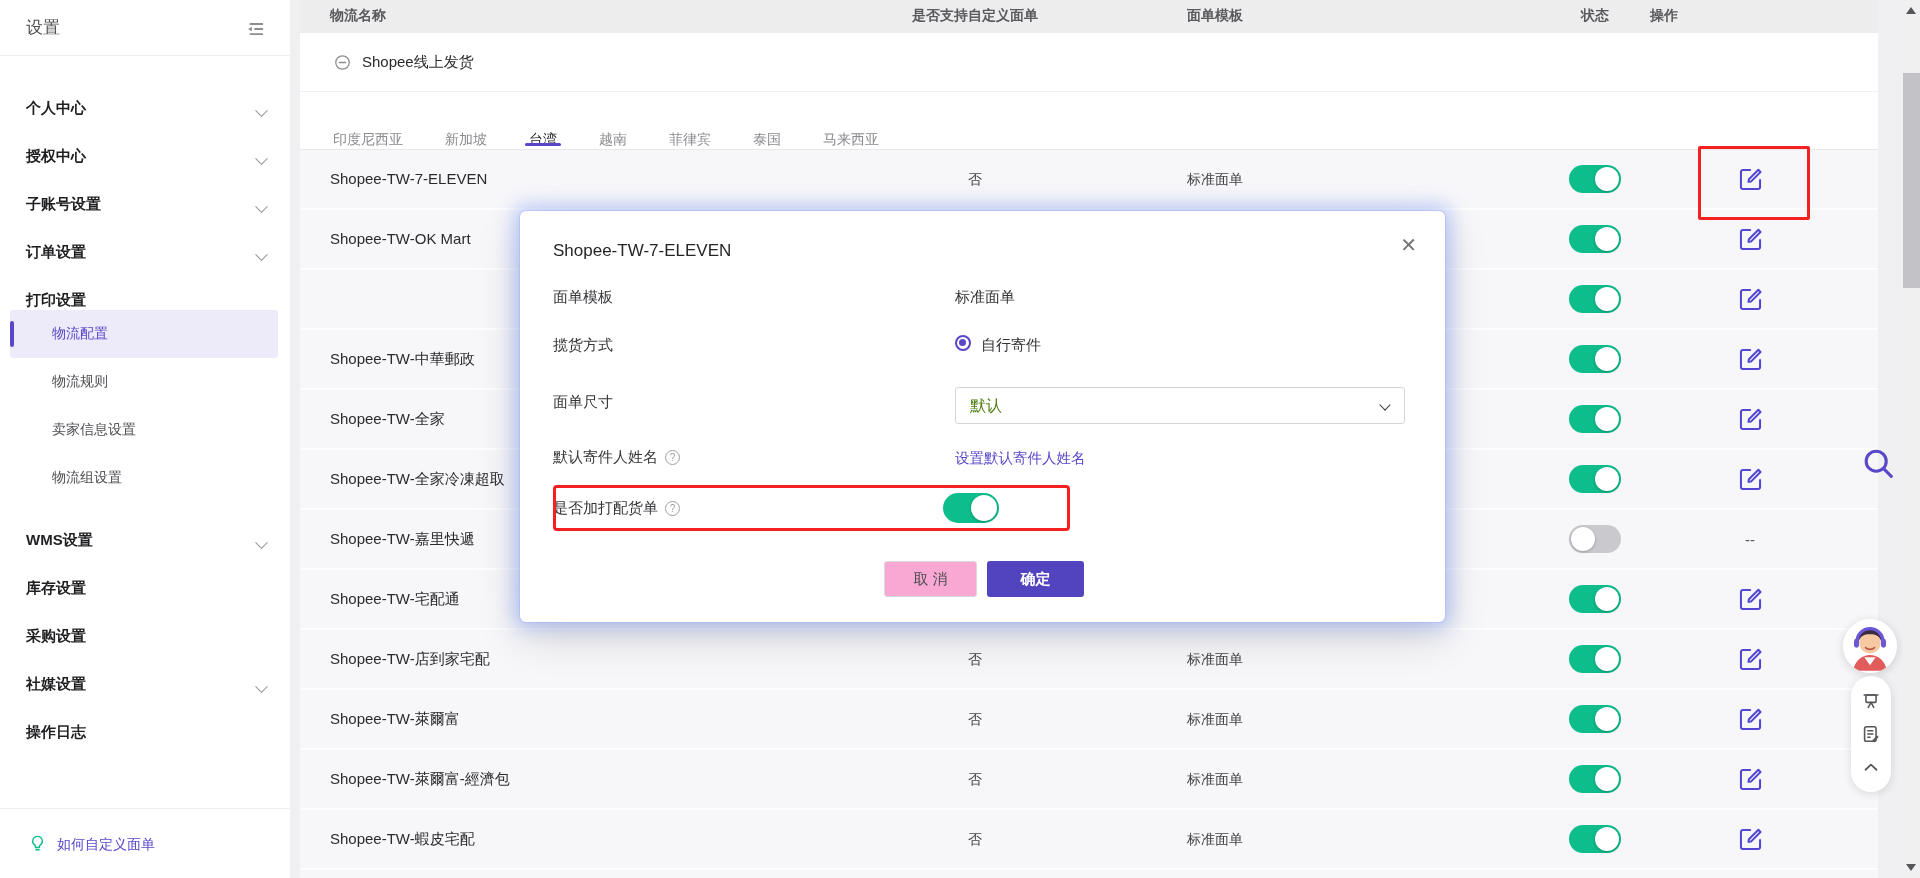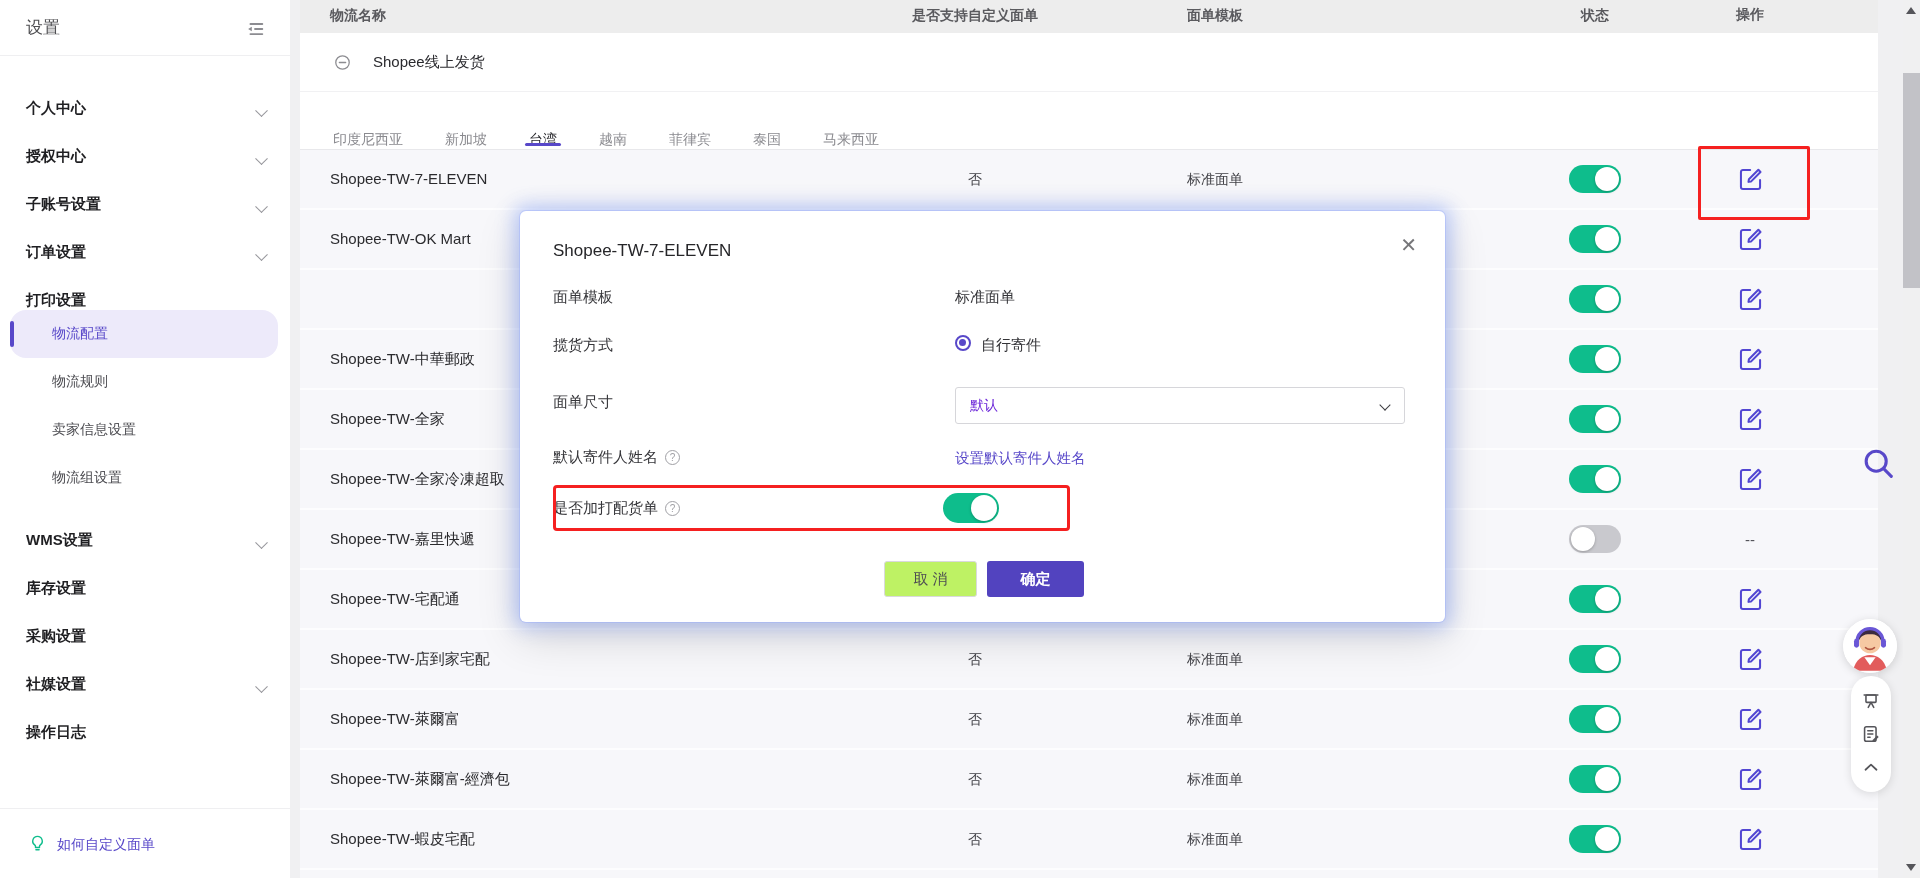--- a/index.html
+++ b/index.html
@@ -12,78 +12,78 @@
   #sidebar-header{position:relative;height:56px;border-bottom:1px solid #efeff1;}
   #sidebar-title{position:absolute;left:26px;top:0;line-height:56px;font-size:17px;color:#4f4f52;}
   #collapse-btn{position:absolute;right:24px;top:18px;width:22px;height:22px;cursor:pointer;}
   #sidebar-menu{position:absolute;top:70px;left:0;right:0;}
   .menu-item{position:relative;height:48px;display:flex;align-items:flex-end;padding:0 24px 0 26px;cursor:pointer;}
   .mi-label{font-size:15px;font-weight:700;color:#1f1f22;}
   .menu-item.active .mi-label{color:#5848c9;}
   .chev{width:9px;height:9px;border-right:1.8px solid #97979c;border-bottom:1.8px solid #97979c;transform:rotate(45deg) translate(-2px,-2px);margin-left:auto;}
   .chev.up{transform:rotate(-135deg) translate(-2px,-2px);}
   .menu-item.active .chev{border-color:#5848c9;}
-  .sub-item{position:relative;height:48px;display:flex;align-items:center;padding-left:42px;cursor:pointer;margin:0 12px 0 10px;border-radius:16px;}
+  .sub-item{position:relative;height:48px;display:flex;align-items:center;padding-left:42px;cursor:pointer;margin:0 12px 0 10px;border-radius:4px;}
   .sub-item span.lbl{font-size:14px;color:#4d4d52;position:relative;z-index:2;}
   .sub-item.sel{background:#edeafa;}
   .sub-item.sel span.lbl{color:#5848c9;}
   .selbar{position:absolute;left:0;top:11px;width:4px;height:26px;background:#5848c9;border-radius:2px;}
   #sidebar-divider{position:absolute;left:0;top:808px;width:290px;border-top:1px solid #efeff1;}
   #sidebar-footer{position:absolute;left:0;top:824px;width:330px;height:42px;display:flex;align-items:center;padding-left:28px;cursor:pointer;}
   #howto-link{font-size:14px;color:#5848c9;margin-left:10px;}
 
   
   #table{position:absolute;left:300px;top:0;width:1578px;height:878px;background:#f7f7fa;z-index:1;}
   #thead{position:absolute;left:0;top:0;width:100%;height:33px;background:#ededed;}
   #thead .hc{position:absolute;top:0;line-height:30px;font-size:14px;font-weight:700;color:#5a5a5e;}
   #white-band{position:absolute;left:0;top:33px;width:100%;height:117px;background:#fff;}
-  #group-row{position:absolute;left:0;top:33px;width:100%;height:59px;display:flex;align-items:center;border-bottom:1px solid #f1f1f3;gap:11px;}
+  #group-row{position:absolute;left:0;top:33px;width:100%;height:59px;display:flex;align-items:center;border-bottom:1px solid #f1f1f3;}
   #group-label{font-size:15px;font-weight:500;color:#2a2a2e;margin-left:10px;}
   #tabs-row{position:absolute;left:0;top:92px;width:100%;height:58px;display:flex;align-items:center;gap:42px;padding-left:33px;border-bottom:1px solid #e8e8eb;}
   .tab{position:relative;font-size:14px;color:#8a8a8f;cursor:pointer;height:100%;display:flex;align-items:flex-end;}
   .tab.active{color:#2a2a2e;}
   .tab.active::after{content:"";position:absolute;left:-4px;right:-4px;bottom:3px;height:3px;border-radius:2px;background:#5848c9;}
   #tbody{position:absolute;left:0;top:150px;width:100%;bottom:0;}
   .trow{position:relative;height:60px;border-bottom:2px solid #fdfdfe;}
   .c-name{position:absolute;left:30px;top:0;line-height:58px;font-size:15px;color:#2b2b2e;white-space:nowrap;}
   .c-custom{position:absolute;left:575px;width:200px;top:0;line-height:58px;text-align:center;font-size:14px;color:#3f3f44;}
   .c-tpl{position:absolute;left:815px;width:200px;top:0;line-height:58px;text-align:center;font-size:14px;color:#3f3f44;}
   .c-status{position:absolute;left:1195px;width:200px;top:0;height:58px;display:flex;align-items:center;justify-content:center;}
   .c-action{position:absolute;left:1350px;width:200px;top:0;height:58px;display:flex;align-items:center;justify-content:center;font-size:15px;color:#55555a;}
   .hc-custom{left:575px;width:200px;text-align:center;}
   .hc-tpl{left:815px;width:200px;text-align:center;}
   .hc-status{left:1195px;width:200px;text-align:center;}
-  .hc-action{left:1350px;width:200px;text-align:center;font-family:Liberation Serif, serif;}
+  .hc-action{left:1350px;width:200px;}
 
   .toggle{width:52px;height:28px;border-radius:14px;position:relative;cursor:pointer;}
   .toggle.on{background:#0ebd8c;}
   .toggle.off{background:#c9c9ce;}
   .toggle::after{content:"";position:absolute;top:2px;width:24px;height:24px;border-radius:50%;background:#fff;box-shadow:0 1px 3px rgba(0,0,0,.25);}
   .toggle.on::after{right:2px;}
   .toggle.off::after{left:2px;}
   .edit-btn{width:28px;height:28px;display:flex;align-items:center;justify-content:center;cursor:pointer;}
 
   
   #modal{position:absolute;left:520px;top:211px;width:925px;height:411px;background:#fff;border-radius:6px;z-index:40;
          box-shadow:0 0 0 1px rgba(150,170,255,.35),0 0 18px 6px rgba(125,155,250,.45),0 14px 44px rgba(0,0,0,.16);}
   #modal-title{position:absolute;left:33px;top:30px;font-size:17px;font-weight:500;color:#262629;}
   #modal-close{position:absolute;right:28px;top:24px;font-size:20px;color:#767679;cursor:pointer;line-height:1;}
   .mlabel{position:absolute;left:33px;font-size:15px;color:#36363a;display:flex;align-items:center;}
   .mvalue{position:absolute;left:435px;font-size:15px;color:#333337;}
   .help{display:inline-flex;align-items:center;justify-content:center;width:15px;height:15px;border:1px solid #a0a0a5;border-radius:50%;font-size:10px;color:#a0a0a5;margin-left:7px;}
   .radio{position:absolute;left:435px;top:-1px;width:16px;height:16px;border:2.5px solid #5848c9;border-radius:50%;background:#fff;}
   .radio::after{content:"";position:absolute;left:2px;top:2px;width:7px;height:7px;border-radius:50%;background:#5848c9;}
   #m-select{position:absolute;left:435px;top:176px;width:450px;height:37px;border:1px solid #d6d6da;border-radius:3px;background:#fff;cursor:pointer;}
-  #m-select .sel-val{position:absolute;left:14px;line-height:35px;font-size:14px;color:#6d28d9;text-align:right;}
+  #m-select .sel-val{position:absolute;left:14px;line-height:35px;font-size:16px;color:#4d7c0f;text-align:right;}
   #m-select .sel-chev{position:absolute;right:15px;top:13px;width:8px;height:8px;border-right:1.7px solid #3c3c40;border-bottom:1.7px solid #3c3c40;transform:rotate(45deg);}
   #m-link{position:absolute;left:435px;font-size:14.5px;color:#5848c9;cursor:pointer;}
   #m-toggle{position:absolute;left:423px;top:282px;width:56px;height:30px;border-radius:15px;background:#0ebd8c;cursor:pointer;}
   #m-toggle::after{content:"";position:absolute;right:2px;top:2px;width:26px;height:26px;border-radius:50%;background:#fff;box-shadow:0 1px 3px rgba(0,0,0,.25);}
   #m-redbox{position:absolute;left:33px;top:274px;width:517px;height:46px;border:3px solid #f52020;border-radius:4px;pointer-events:none;}
-  #btn-cancel{position:absolute;left:364px;top:350px;width:93px;height:36px;background:#bef264;border:1px solid #d9d9dc;border-radius:3px;font-size:15px;color:#4d4d52;display:flex;align-items:center;justify-content:center;cursor:pointer;}
+  #btn-cancel{position:absolute;left:364px;top:350px;width:93px;height:36px;background:#f9a8d4;border:1px solid #d9d9dc;border-radius:3px;font-size:15px;color:#4d4d52;display:flex;align-items:center;justify-content:center;cursor:pointer;}
   #btn-ok{position:absolute;left:467px;top:350px;width:97px;height:36px;background:#5243bf;border-radius:3px;font-size:15px;font-weight:600;color:#fff;display:flex;align-items:center;justify-content:center;cursor:pointer;}
 
   
   #redbox-row{position:absolute;left:1698px;top:146px;width:112px;height:74px;border:3px solid #f52020;border-radius:2px;z-index:30;pointer-events:none;}
   #float-search{position:absolute;left:1860px;top:445px;z-index:50;cursor:pointer;}
   #float-avatar{position:absolute;left:1843px;top:619px;width:54px;height:54px;border-radius:50%;background:#fff;box-shadow:0 2px 10px rgba(0,0,0,.15);z-index:50;cursor:pointer;overflow:hidden;}
   #float-pill{position:absolute;left:1851px;top:676px;width:40px;height:116px;background:#fff;border-radius:20px;box-shadow:0 2px 10px rgba(0,0,0,.12);z-index:50;display:flex;flex-direction:column;align-items:center;justify-content:space-around;padding:8px 0;}
   .pill-btn{width:24px;height:24px;display:flex;align-items:center;justify-content:center;cursor:pointer;}
 
   

